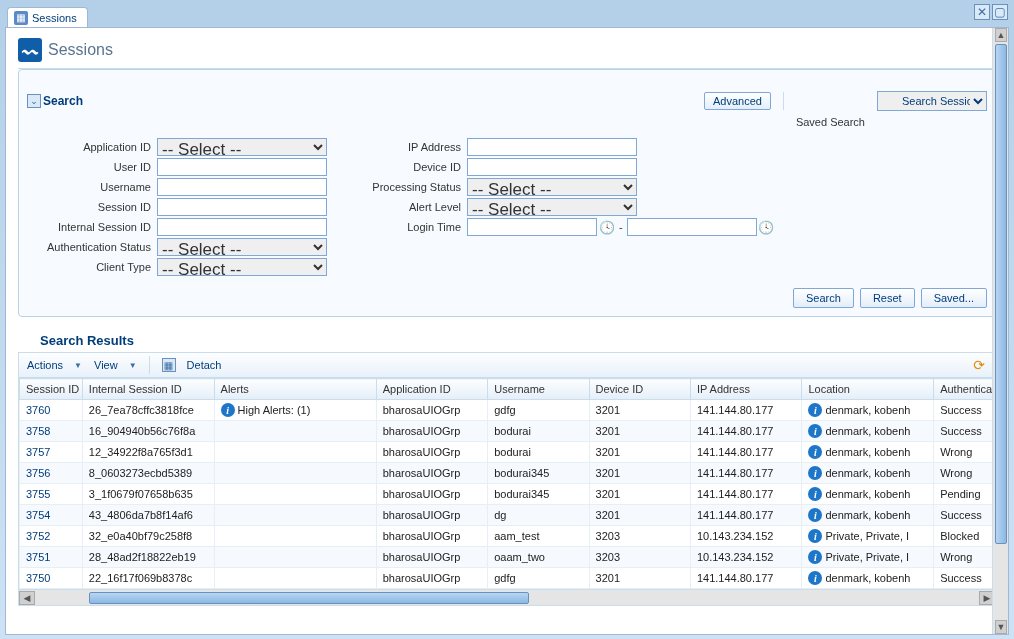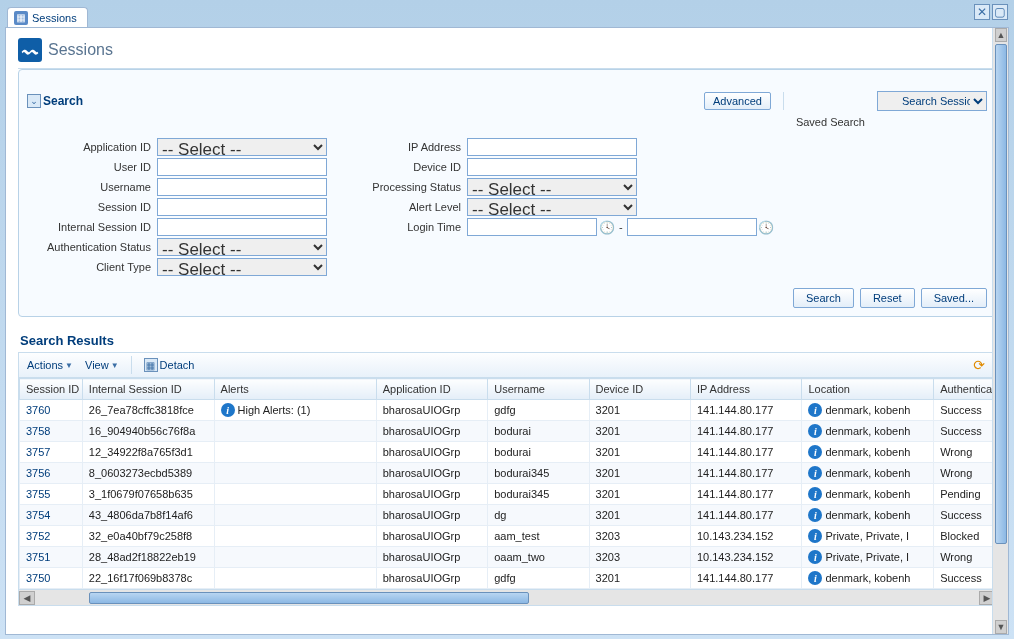--- a/index.html
+++ b/index.html
@@ -195,31 +195,32 @@
   }
   .btn {
     border:1px solid #7fa8d6;
     background:linear-gradient(to bottom,#fff,#e3eef9);
     padding:3px 12px;
     color:#003d7b;cursor:pointer;font-size:11px;border-radius:2px;
   }
   .results-header {
     font-weight:bold;color:#003d7b;font-size:13px;
     padding:16px 2px 4px 2px;
+    margin-left:20px;
   }
   .toolbar {
     display:flex;align-items:center;gap:12px;
     border:1px solid #c9dded;
     border-bottom:none;
     background:linear-gradient(to bottom,#fdfeff,#e8f1fa);
     padding:3px 8px;
     position:relative;
   }
   .toolbar-item {
-    color:#003d7b;cursor:pointer;display:flex;align-items:center;gap:2px;font-size:11px;
+    color:#003d7b;cursor:pointer;display:flex;align-items:center;gap:11px;font-size:11px;
   }
   .dropdown-arrow { font-size:8px;color:#3a6ea5; }
   .toolbar-sep {
     width:1px;height:18px;background:#c9dded;
   }
   .detach-icon {
     width:14px;height:14px;
     border:1px solid #6a91bb;background:#dae9f7;
     display:inline-flex;align-items:center;justify-content:center;
     font-size:10px;color:#3a6ea5;

